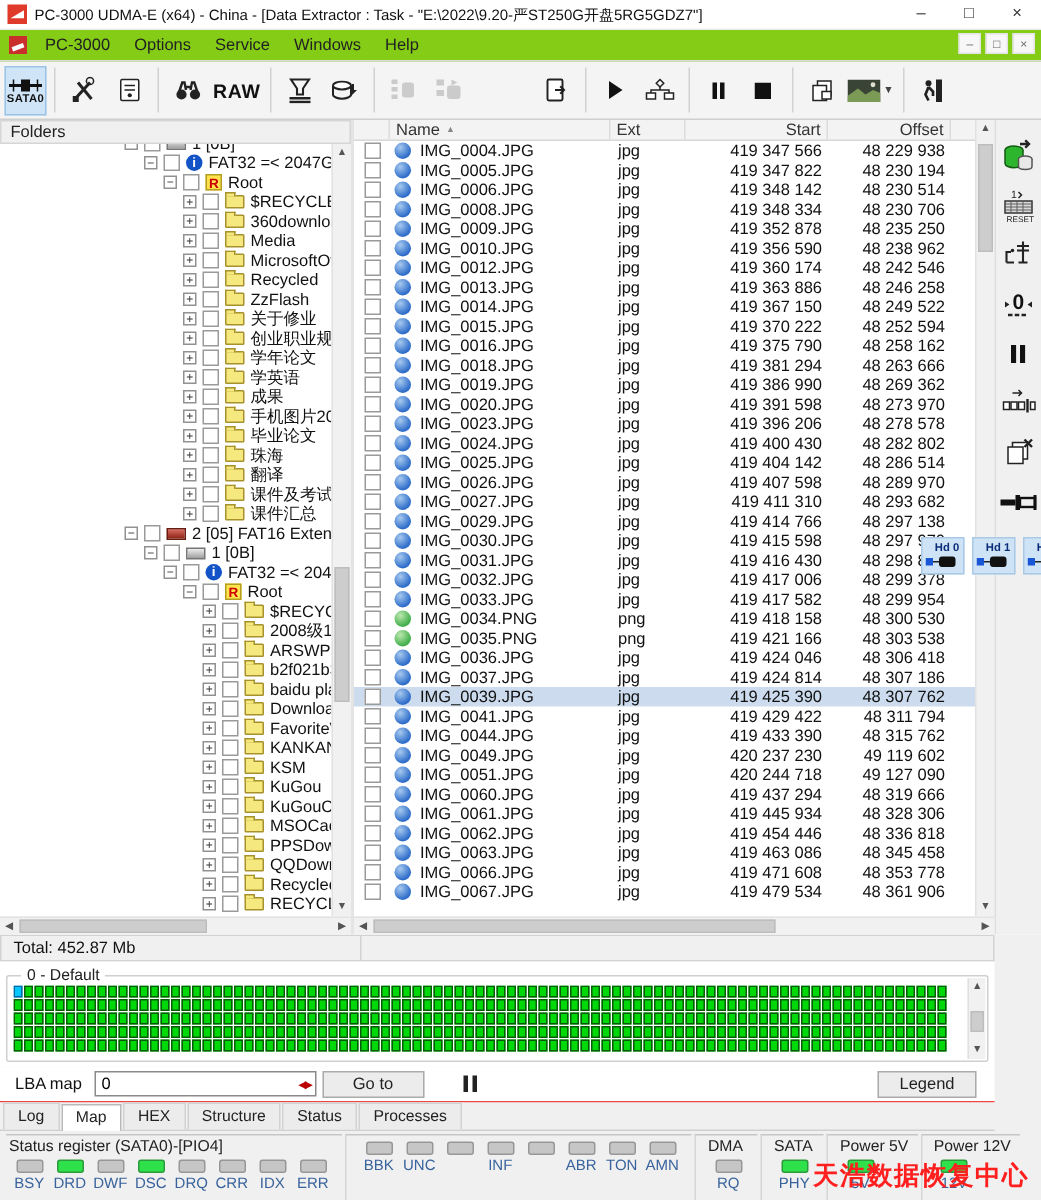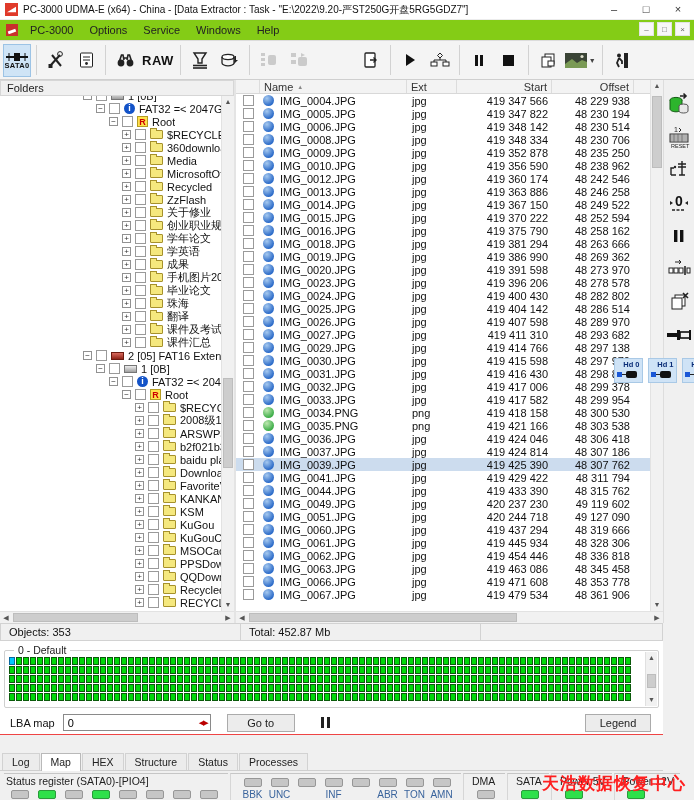--- a/index.html
+++ b/index.html
@@ -109,27 +109,27 @@
   .map-cell.first{background:var(--map-first,#00c8ff);border-color:#0868a0}
   .map-vscroll{position:absolute;right:1px;top:1px;bottom:1px;width:12px;background:#f1f1f1;border-left:1px solid #e0e0e0;display:flex;flex-direction:column}
 
   
   .lba-row{width:663px;height:24px;background:#fff;display:flex;align-items:center;border-bottom:1px solid #ef4444}
   .lba-label{margin:0 8px 0 10px}
   .lba-input{width:148px;height:17px;border:1px solid #8a8a8a;background:#fff;display:flex;align-items:center}
   .lba-input input{flex:1;border:none;outline:none;font:inherit;padding-left:4px;min-width:0}
   .lba-spin{font-size:7px;color:#b00;padding-right:2px;letter-spacing:-1px}
   .btn{height:18px;background:#ececec;border:1px solid #ababab;text-align:center;color:#222;display:flex;align-items:center;justify-content:center}
-  .goto-btn{width:68px;margin-left:16px}
+  .goto-btn{width:68px;margin-left:4px}
   .pause-glyph{margin-left:26px;display:flex;gap:3px}
   .pause-glyph i{width:3px;height:11px;background:#222}
   .legend-btn{width:66px;margin-left:auto;margin-right:12px}
 
   
-  .tabsrow{width:663px;height:36px;background:#f0f0f0;border-bottom:1px solid #cfcfcf;display:flex;align-items:flex-end;padding-left:2px}
+  .tabsrow{width:663px;height:19px;background:#f0f0f0;border-bottom:1px solid #cfcfcf;display:flex;padding-left:2px}
   .tab{padding:2px 9px 2px 9px;border:1px solid #d2d2d2;border-bottom:none;color:#222;background:#ececec;margin-right:1px;font-size:10.5px}
   .tab.active{background:#fff;position:relative;top:1px;padding-bottom:3px;border-color:#b9b9b9}
 
   
   .regsrow{height:46px;width:694px;background:#f0f0f0;display:flex;padding:2px 0 0 4px}
   .reg-group{border-top:1px solid #c6c6c6;padding:1px 6px 4px 2px;margin-right:2px}
   .reg-group + .reg-group{border-left:1px solid #d6d6d6;padding-left:8px}
   .reg-title{font-size:10.5px;color:#222;white-space:nowrap;overflow:hidden}
   .led-row{display:flex}
   .led-col{width:27px;display:flex;flex-direction:column;align-items:center}
@@ -1045,21 +1045,20 @@
               <line x1="5" y1="4.5" x2="9" y2="4.5" stroke="#222"></line>
               <rect x="9" y="1" width="11" height="7" rx="2" fill="#111"></rect>
             </svg>
           </span>
         </span>
       </span>
   </div>
 </div>
 
 <div class="statusrow">
-  <span class="st-cell st-c1">Objects: 353</span>
   <span class="st-cell st-c2">Total: 452.87 Mb</span>
   <span class="st-cell st-c3"></span>
 </div>
 
 <div class="map-section">
   <div class="map-fieldset">
     <span class="map-title">0 - Default</span>
     <div class="map-grid" id="map-grid">
         <span class="map-cell first"></span>
         <span class="map-cell"></span>

